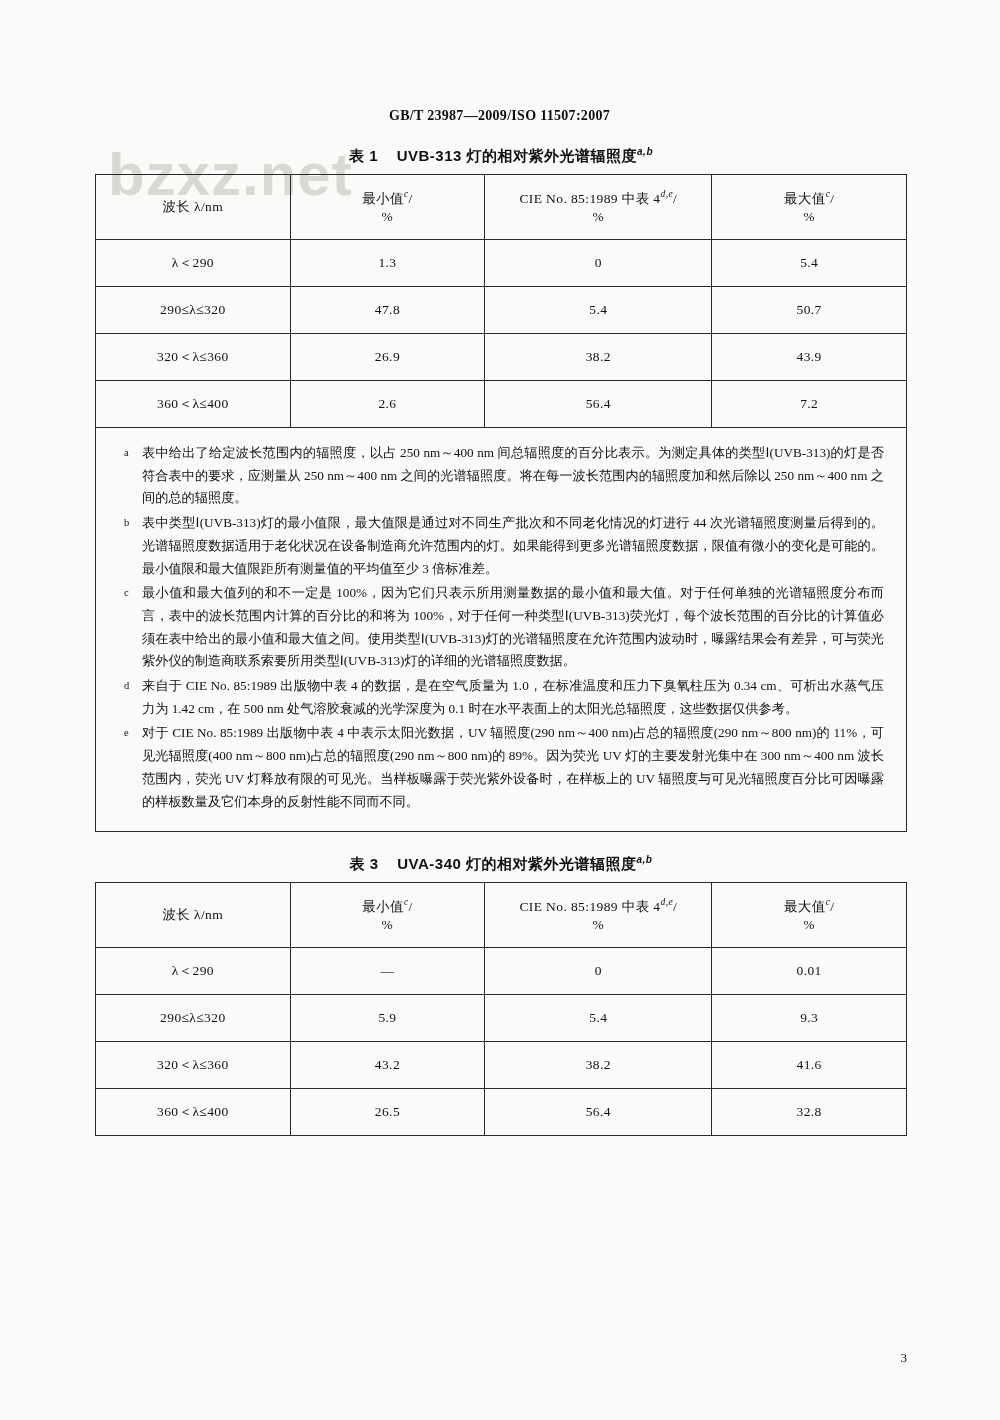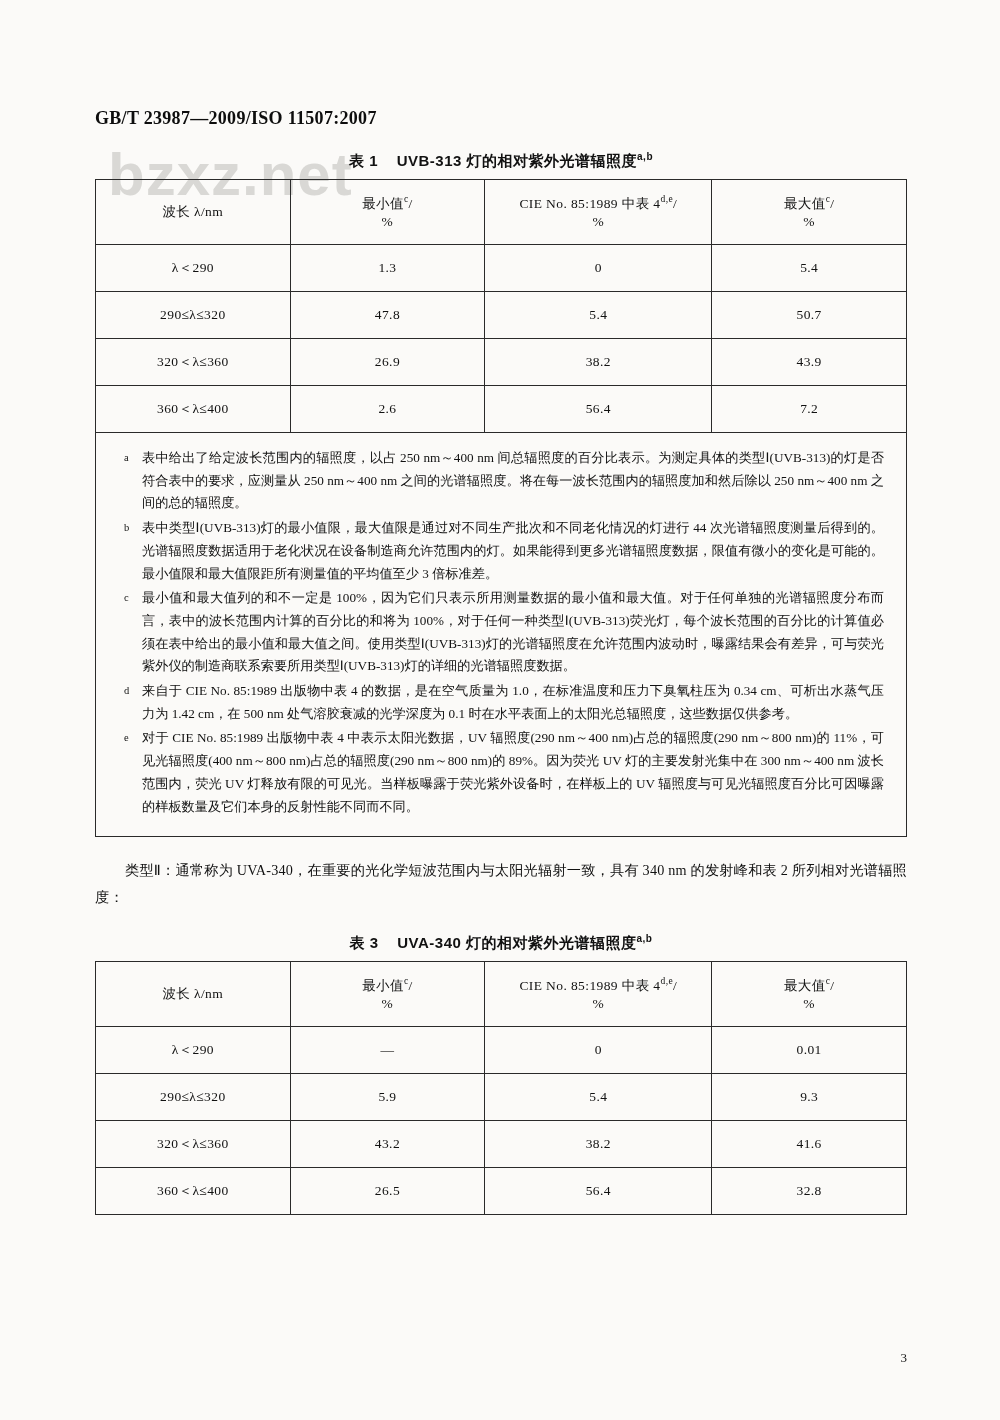--- a/index.html
+++ b/index.html
@@ -23,23 +23,23 @@
     background: #fbfaf8;
   }
   .sheet {
     position: absolute;
     left: 95px;
     top: 108px;
     width: 812px;
     height: 1230px;
   }
   .header {
-    text-align: left;
-    font-family: "Liberation Serif", serif;
-    font-size: 18px;
+    text-align: center;
+    font-family: "Liberation Serif", serif;
+    font-size: 14px;
     font-weight: bold;
     letter-spacing: 0.3px;
     color: #0d0d0d;
     padding-right: 3px;
   }
   .watermark {
     position: absolute;
     left: 108px;
     top: 140px;
     font-family: "Liberation Sans", sans-serif;
@@ -80,20 +80,21 @@
     letter-spacing: 0.4px;
   }
   table.data th {
     height: 64px;
   }
   .hdr-line1 { display:block; line-height: 1.35; }
   .hdr-line2 { display:block; line-height: 1.35; }
   .sup {
     font-size: 9.5px;
     vertical-align: super;
+    font-style: italic;
   }
   .notes {
     border: 1px solid #2a2a2a;
     border-top: none;
     padding: 14px 22px 16px 20px;
     font-size: 13.2px;
     line-height: 1.72;
     text-align: justify;
   }
   .note {
@@ -220,21 +221,20 @@
       <div class="note">
         <div class="mark">d</div>
         <div class="body">来自于 CIE No. 85:1989 出版物中表 4 的数据，是在空气质量为 1.0，在标准温度和压力下臭氧柱压为 0.34 cm、可析出水蒸气压力为 1.42 cm，在 500 nm 处气溶胶衰减的光学深度为 0.1 时在水平表面上的太阳光总辐照度，这些数据仅供参考。</div>
       </div>
       <div class="note">
         <div class="mark">e</div>
         <div class="body">对于 CIE No. 85:1989 出版物中表 4 中表示太阳光数据，UV 辐照度(290 nm～400 nm)占总的辐照度(290 nm～800 nm)的 11%，可见光辐照度(400 nm～800 nm)占总的辐照度(290 nm～800 nm)的 89%。因为荧光 UV 灯的主要发射光集中在 300 nm～400 nm 波长范围内，荧光 UV 灯释放有限的可见光。当样板曝露于荧光紫外设备时，在样板上的 UV 辐照度与可见光辐照度百分比可因曝露的样板数量及它们本身的反射性能不同而不同。</div>
       </div>
     </div>
 
-    <div class="para">类型Ⅱ：通常称为 UVA-340，在重要的光化学短波范围内与太阳光辐射一致，具有 340 nm 的发射峰和表 2 所列相对光谱辐照度：</div>
 
     <div class="table-caption">
       <span>表 3</span>
       &nbsp;&nbsp;
       <span>UVA-340 灯的相对紫外光谱辐照度</span><span class="sup">a,b</span>
     </div>
 
     <table class="data">
       <colgroup>
         <col class="col-a">

